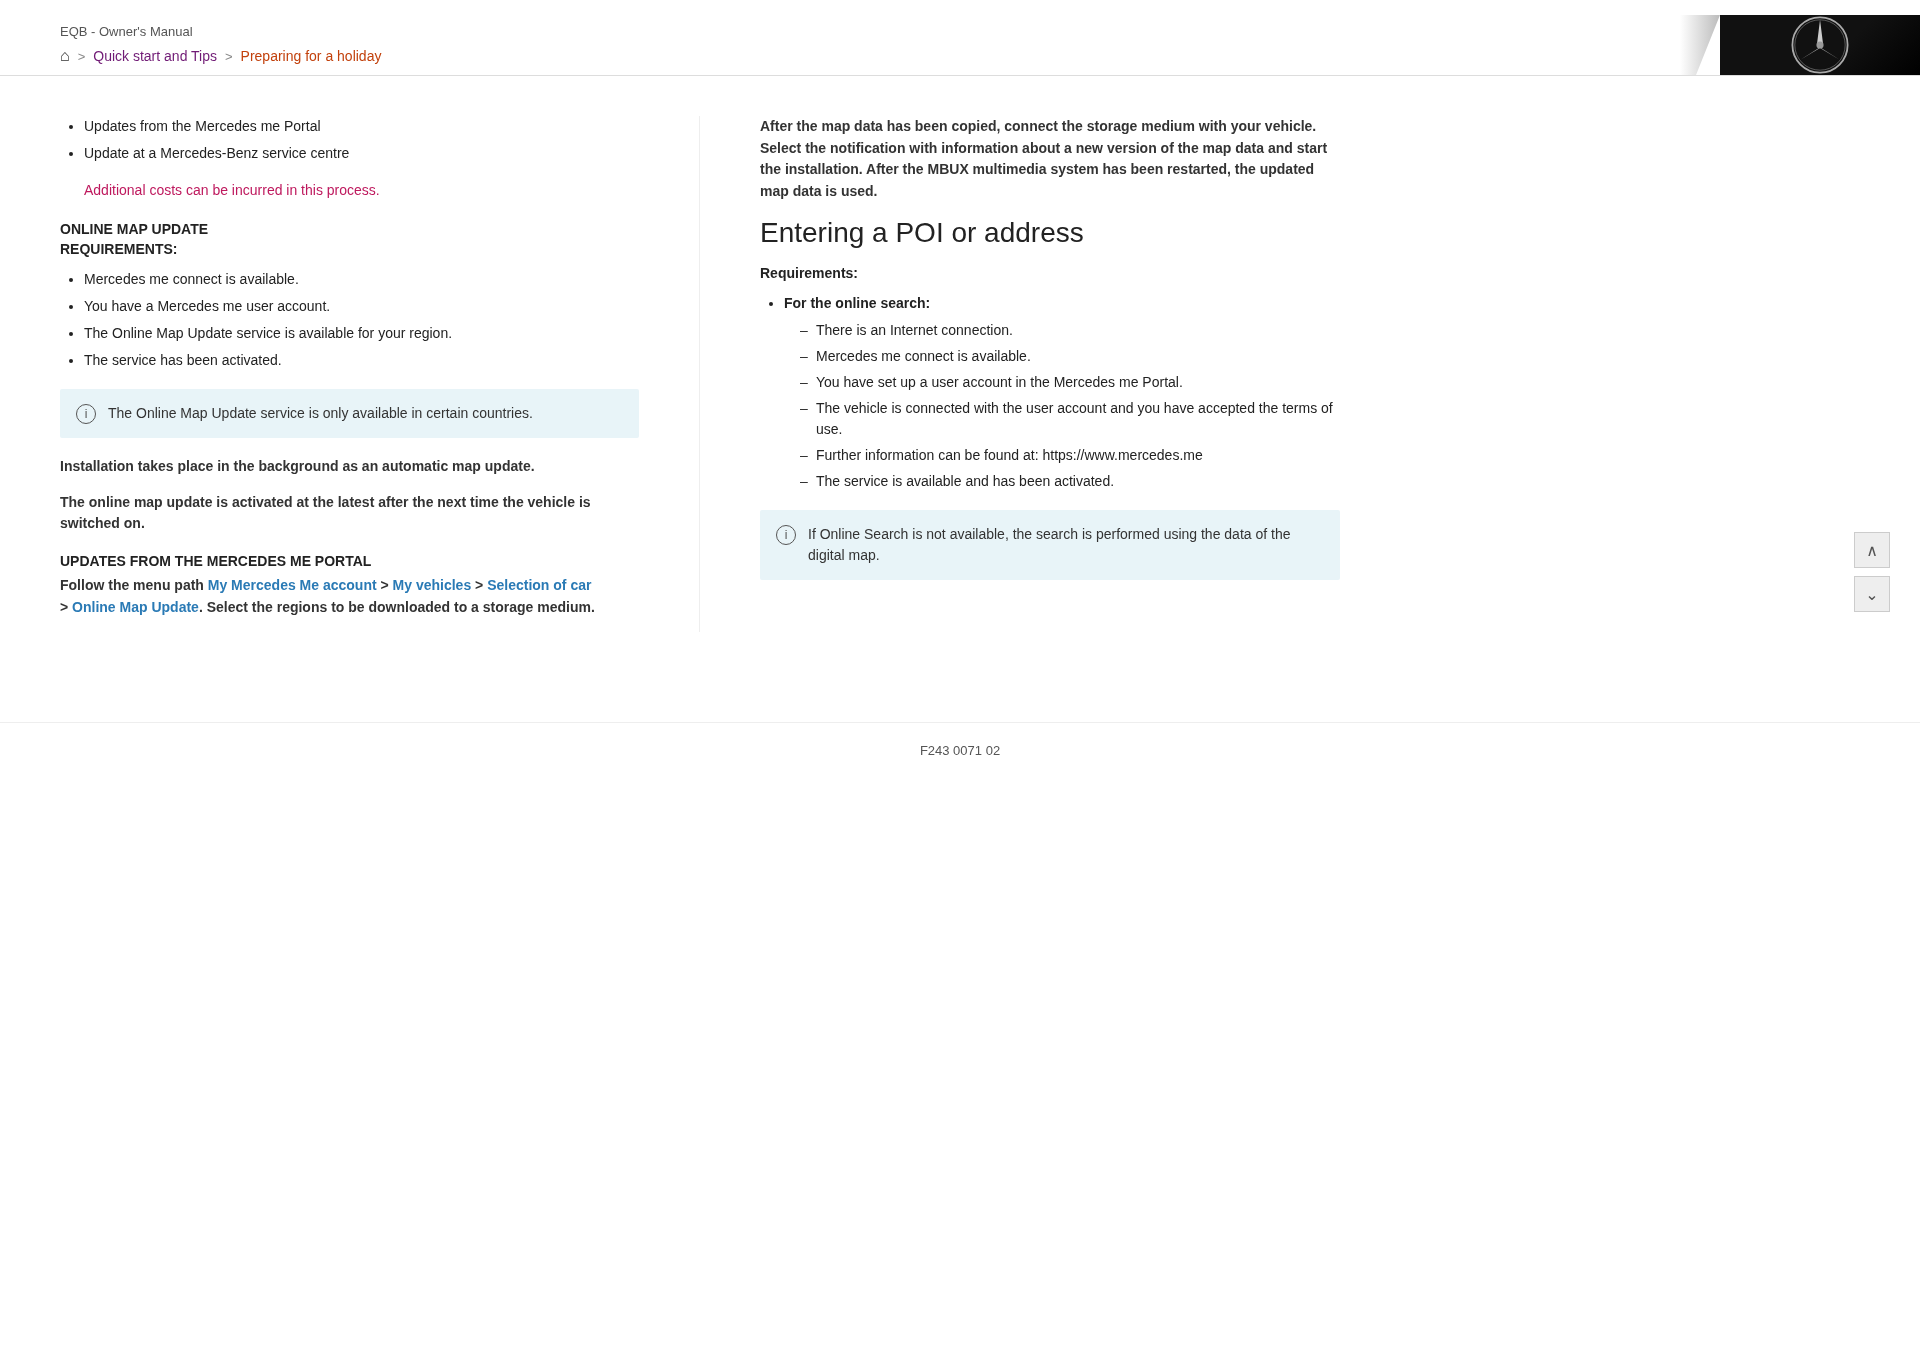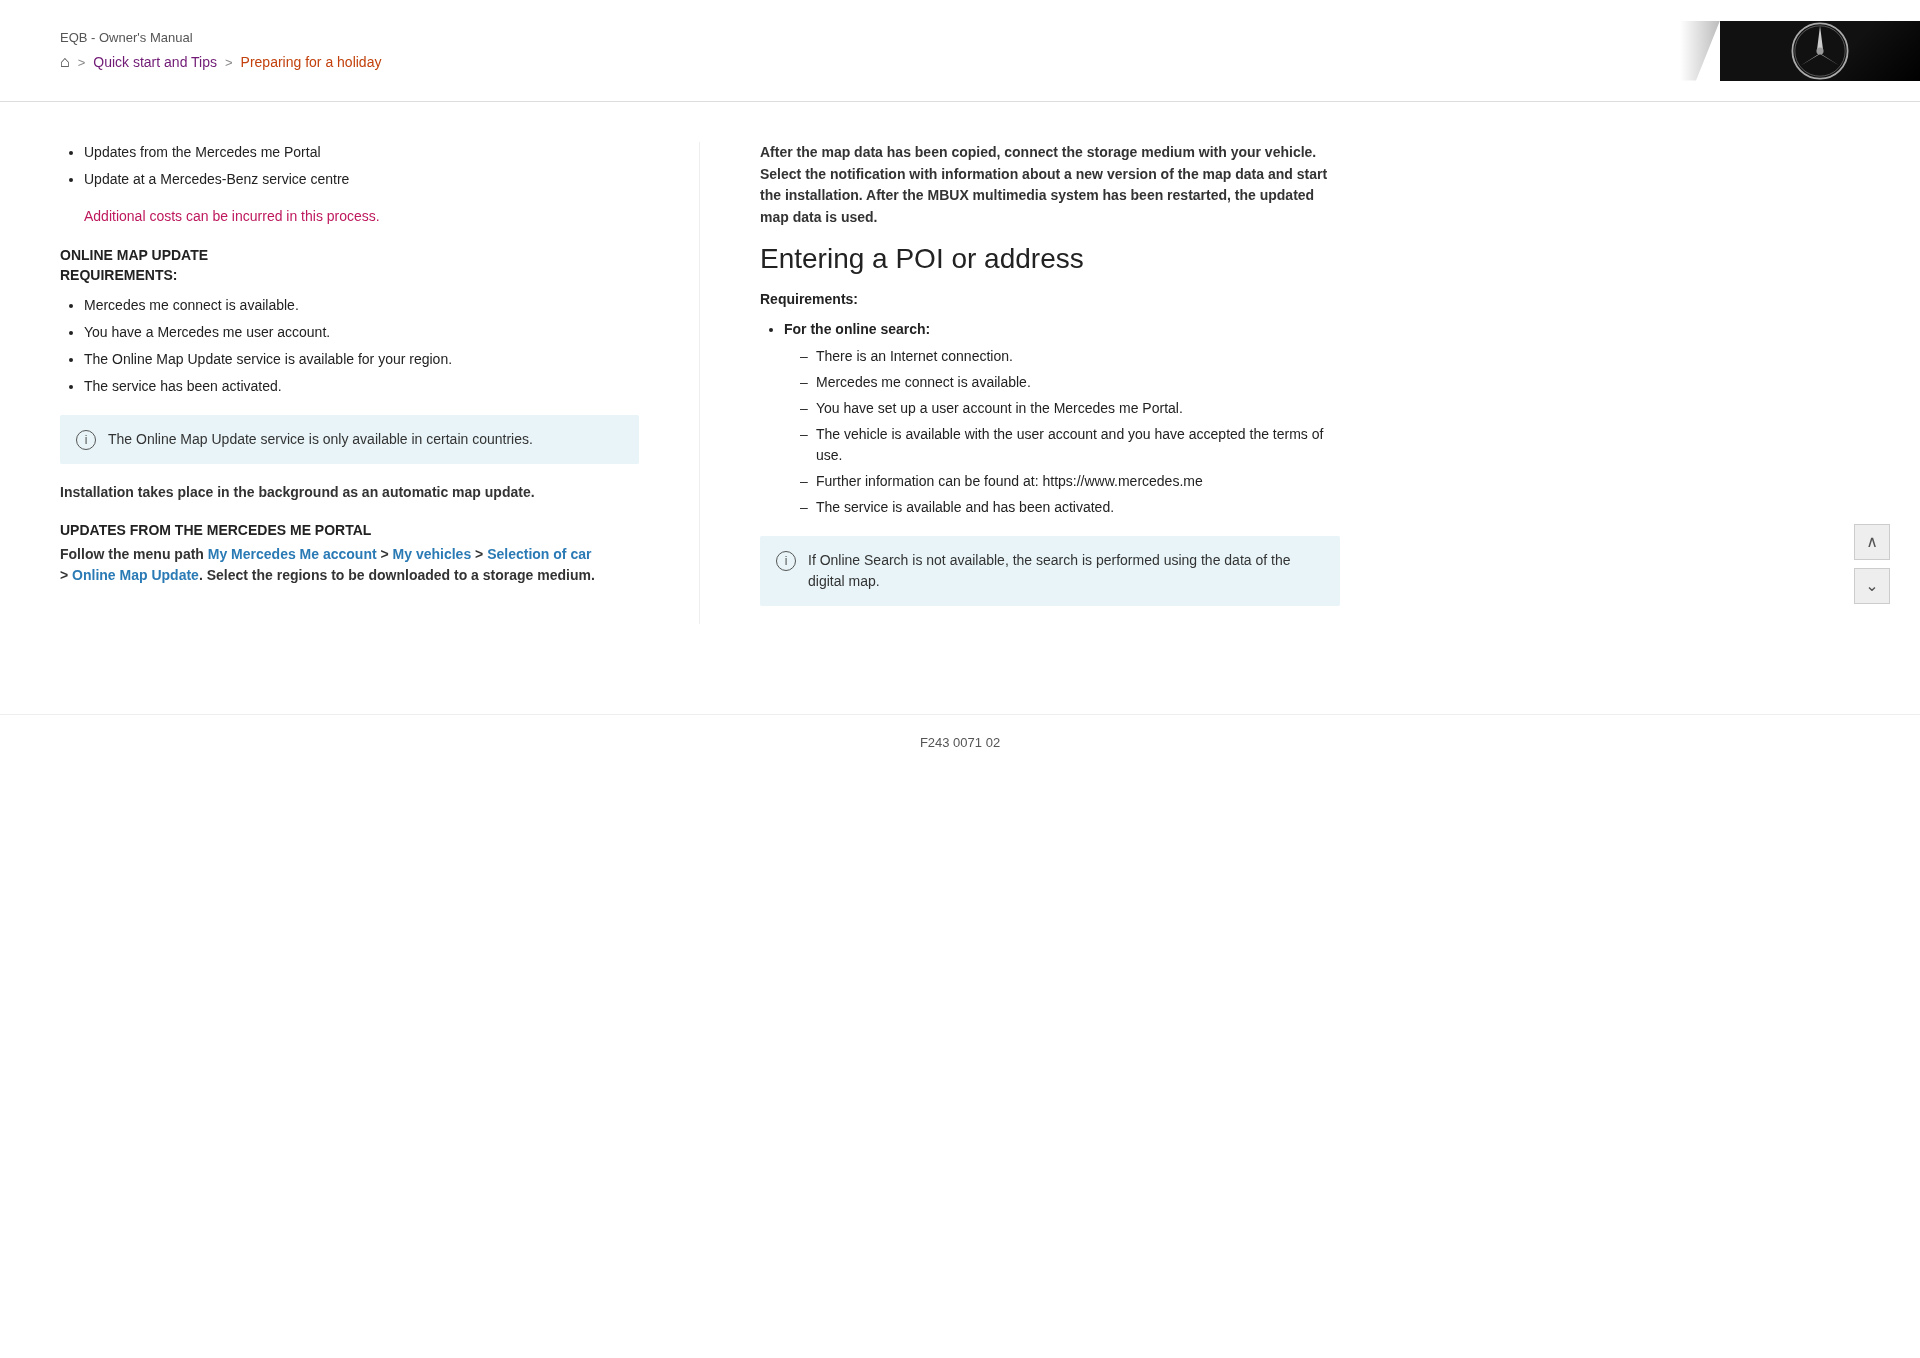--- a/index.html
+++ b/index.html
@@ -9,22 +9,22 @@
       background: #fff;
       color: #222;
       width: 1920px;
       min-height: 1358px;
       position: relative;
     }
 
     
     .header {
       display: flex;
-      align-items: center;
-      height: 102px;
+      align-items: flex-end;
+      height: 76px;
       border-bottom: 1px solid #ddd;
       background: #fff;
       position: relative;
     }
     .header-left {
       flex: 1;
       display: flex;
       flex-direction: column;
       justify-content: center;
       padding: 10px 60px;
@@ -307,20 +307,21 @@
         <li>The Online Map Update service is available for your region.</li>
         <li>The service has been activated.</li>
       </ul>
 
       <div class="info-box">
         <div class="info-icon">i</div>
         <div class="info-text">The Online Map Update service is only available in certain countries.</div>
       </div>
 
       <p class="para">Installation takes place in the background as an automatic map update.</p>
+      <p class="para">The online map update is activated at the latest after the next time the vehicle is switched on.</p>
 
       <div class="updates-heading">UPDATES FROM THE MERCEDES ME PORTAL</div>
 
       <p class="para">
         <span>Follow the menu path </span><a class="link-text">My Mercedes Me account</a><span> &gt; </span><a class="link-text">My vehicles</a><span> &gt; </span><a class="link-text">Selection of car</a><br>
         <span>&gt; </span><a class="link-text">Online Map Update</a><span>. Select the regions to be downloaded to a storage medium.</span>
       </p>
 
     </div>
 
@@ -332,21 +333,21 @@
 
       <div class="requirements-label">Requirements:</div>
 
       <ul class="nested-list">
         <li>
           <strong>For the online search:</strong>
           <ul class="dash-list">
             <li>There is an Internet connection.</li>
             <li>Mercedes me connect is available.</li>
             <li>You have set up a user account in the Mercedes me Portal.</li>
-            <li>The vehicle is available with the user account and you have accepted the terms of use.</li>
+            <li>The vehicle is connected with the user account and you have accepted the terms of use.</li>
             <li>Further information can be found at: https://www.mercedes.me</li>
             <li>The service is available and has been activated.</li>
           </ul>
         </li>
       </ul>
 
       <div class="info-box">
         <div class="info-icon">i</div>
         <div class="info-text">If Online Search is not available, the search is performed using the data of the digital map.</div>
       </div>

